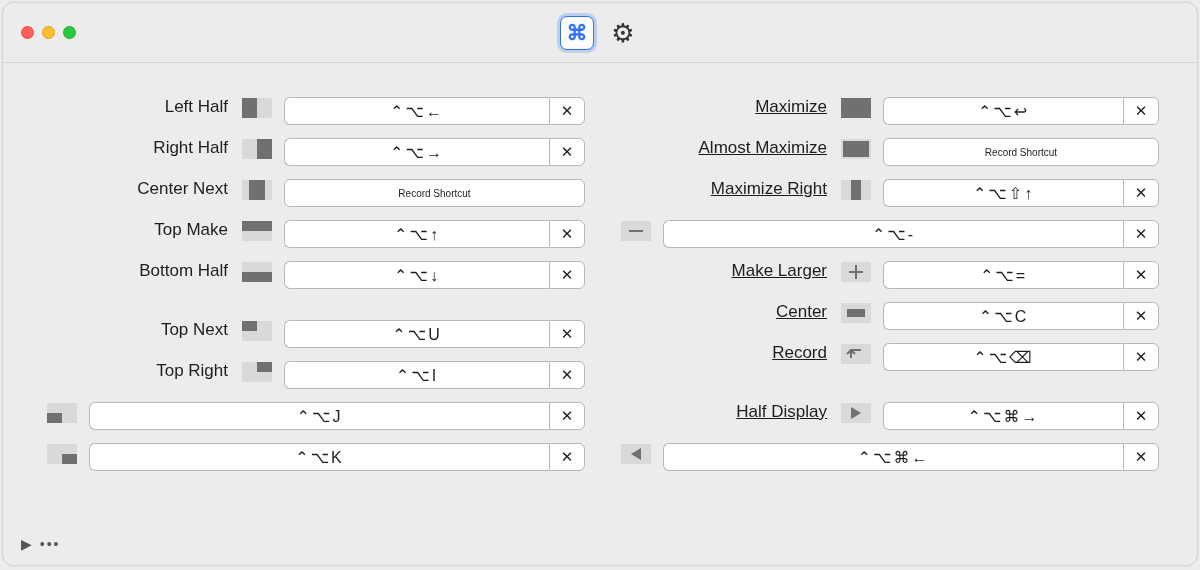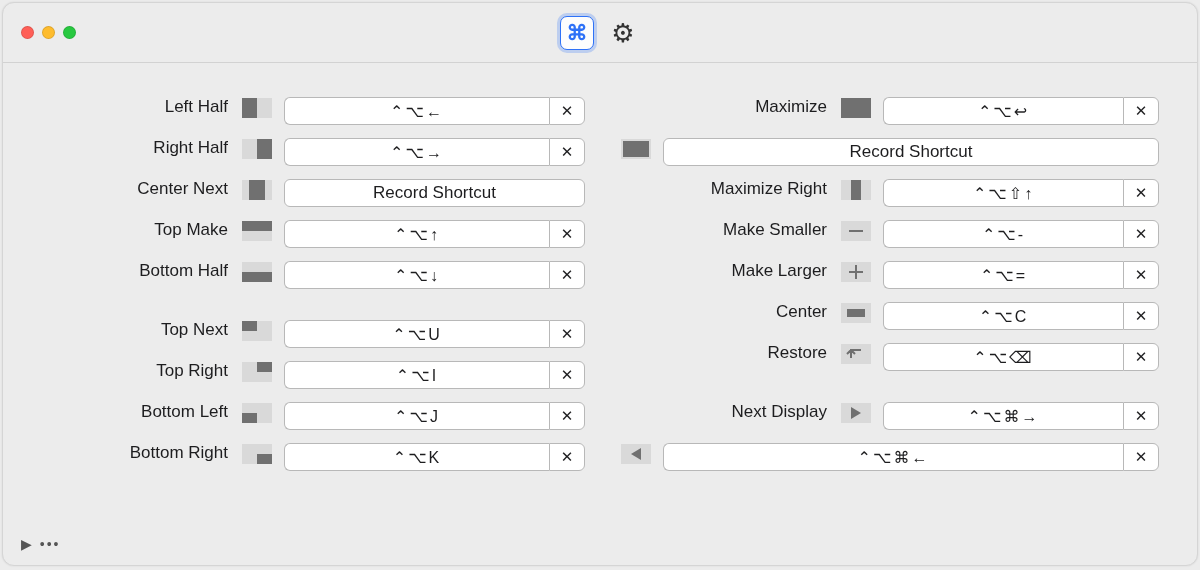--- a/index.html
+++ b/index.html
@@ -77,21 +77,21 @@
   .row {
     display: flex;
     height: 41px;
   }
   .label {
     width: 195px;
     text-align: right;
     padding-right: 8px;
     font-size: 17px;
   }
-  .col.right .label { width: 220px; }
+  .col.right .label { width: 220px; text-decoration: underline; }
 
   .icon {
     width: 30px; height: 22px;
     margin-left: 6px;
     flex-shrink: 0;
     display: flex; align-items: center; justify-content: center;
   }
 
   .shortcut {
     flex: 1;
@@ -106,21 +106,21 @@
     border-right: none;
     border-radius: 6px 0 0 6px;
     display: flex; align-items: center; justify-content: center;
     font-size: 16px;
     letter-spacing: 2px;
   }
   .sc-main.empty {
     border-radius: 6px;
     border-right: 1px solid #b8b8b8;
     letter-spacing: 0;
-    font-size: 17px;
+    font-size: 10px;
   }
   .sc-clear {
     width: 36px;
     background: #fff;
     border: 1px solid #b8b8b8;
     border-radius: 0 6px 6px 0;
     display: flex; align-items: center; justify-content: center;
     font-size: 15px;
   }
 
@@ -247,34 +247,32 @@
               <rect x="0" y="0" width="30" height="20" fill="#d9d9d9"></rect>
               <rect x="15" y="0" width="15" height="10" fill="#707070"></rect>
             </svg>
           </div>
           <div class="shortcut">
             <div class="sc-main">⌃⌥I</div>
             <div class="sc-clear">✕</div>
           </div>
         </div>
         <div class="row">
-          <div class="label">Bottom Left</div>
           <div class="icon">
             <svg class="rect-icon" viewBox="0 0 30 20">
               <rect x="0" y="0" width="30" height="20" fill="#d9d9d9"></rect>
               <rect x="0" y="10" width="15" height="10" fill="#707070"></rect>
             </svg>
           </div>
           <div class="shortcut">
             <div class="sc-main">⌃⌥J</div>
             <div class="sc-clear">✕</div>
           </div>
         </div>
         <div class="row">
-          <div class="label">Bottom Right</div>
           <div class="icon">
             <svg class="rect-icon" viewBox="0 0 30 20">
               <rect x="0" y="0" width="30" height="20" fill="#d9d9d9"></rect>
               <rect x="15" y="10" width="15" height="10" fill="#707070"></rect>
             </svg>
           </div>
           <div class="shortcut">
             <div class="sc-main">⌃⌥K</div>
             <div class="sc-clear">✕</div>
           </div>
@@ -287,20 +285,21 @@
             <svg class="rect-icon" viewBox="0 0 30 20">
               <rect x="0" y="0" width="30" height="20" fill="#707070"></rect>
             </svg>
           </div>
           <div class="shortcut">
             <div class="sc-main">⌃⌥↩</div>
             <div class="sc-clear">✕</div>
           </div>
         </div>
         <div class="row">
+          <div class="label">Almost Maximize</div>
           <div class="icon">
             <svg class="rect-icon" viewBox="0 0 30 20">
               <rect x="0" y="0" width="30" height="20" fill="#d9d9d9"></rect>
               <rect x="2" y="2" width="26" height="16" fill="#707070"></rect>
             </svg>
           </div>
           <div class="shortcut">
             <div class="sc-main empty">Record Shortcut</div>
           </div>
         </div>
@@ -311,21 +310,20 @@
               <rect x="0" y="0" width="30" height="20" fill="#d9d9d9"></rect>
               <rect x="10" y="0" width="10" height="20" fill="#707070"></rect>
             </svg>
           </div>
           <div class="shortcut">
             <div class="sc-main">⌃⌥⇧↑</div>
             <div class="sc-clear">✕</div>
           </div>
         </div>
         <div class="row">
-          <div class="label">Make Smaller</div>
           <div class="icon">
             <svg class="rect-icon" viewBox="0 0 30 20">
               <rect x="0" y="0" width="30" height="20" fill="#d9d9d9"></rect>
               <rect x="8" y="9" width="14" height="2" fill="#707070"></rect>
             </svg>
           </div>
           <div class="shortcut">
             <div class="sc-main">⌃⌥-</div>
             <div class="sc-clear">✕</div>
           </div>
@@ -351,35 +349,35 @@
               <rect x="0" y="0" width="30" height="20" fill="#d9d9d9"></rect>
               <rect x="6" y="6" width="18" height="8" fill="#707070"></rect>
             </svg>
           </div>
           <div class="shortcut">
             <div class="sc-main">⌃⌥C</div>
             <div class="sc-clear">✕</div>
           </div>
         </div>
         <div class="row">
-          <div class="label">Restore</div>
+          <div class="label">Record</div>
           <div class="icon">
             <svg class="rect-icon" viewBox="0 0 30 20">
               <rect x="0" y="0" width="30" height="20" fill="#d9d9d9"></rect>
               <path d="M20 6 L10 6 L10 14 M10 6 L6 10 M10 6 L14 10" stroke="#707070" stroke-width="2" fill="none"></path>
             </svg>
           </div>
           <div class="shortcut">
             <div class="sc-main">⌃⌥⌫</div>
             <div class="sc-clear">✕</div>
           </div>
         </div>
         <div class="spacer"></div>
         <div class="row">
-          <div class="label">Next Display</div>
+          <div class="label">Half Display</div>
           <div class="icon">
             <svg class="rect-icon" viewBox="0 0 30 20">
               <rect x="0" y="0" width="30" height="20" fill="#d9d9d9"></rect>
               <path d="M10 4 L20 10 L10 16 Z" fill="#707070"></path>
             </svg>
           </div>
           <div class="shortcut">
             <div class="sc-main">⌃⌥⌘→</div>
             <div class="sc-clear">✕</div>
           </div>

